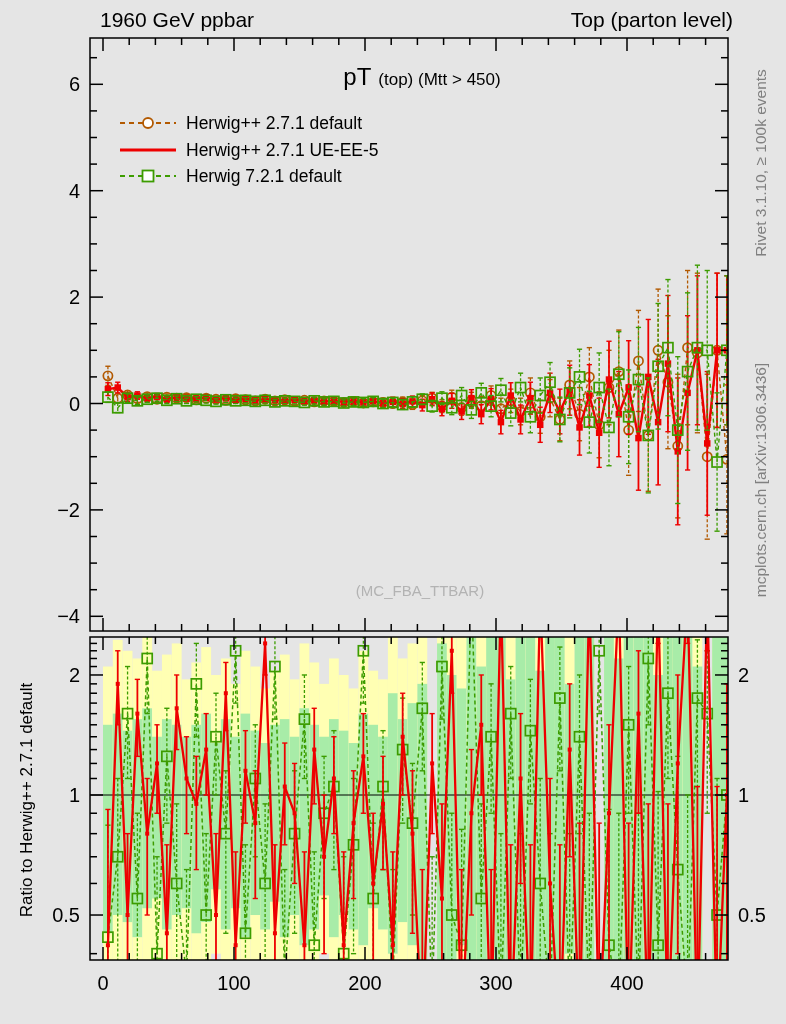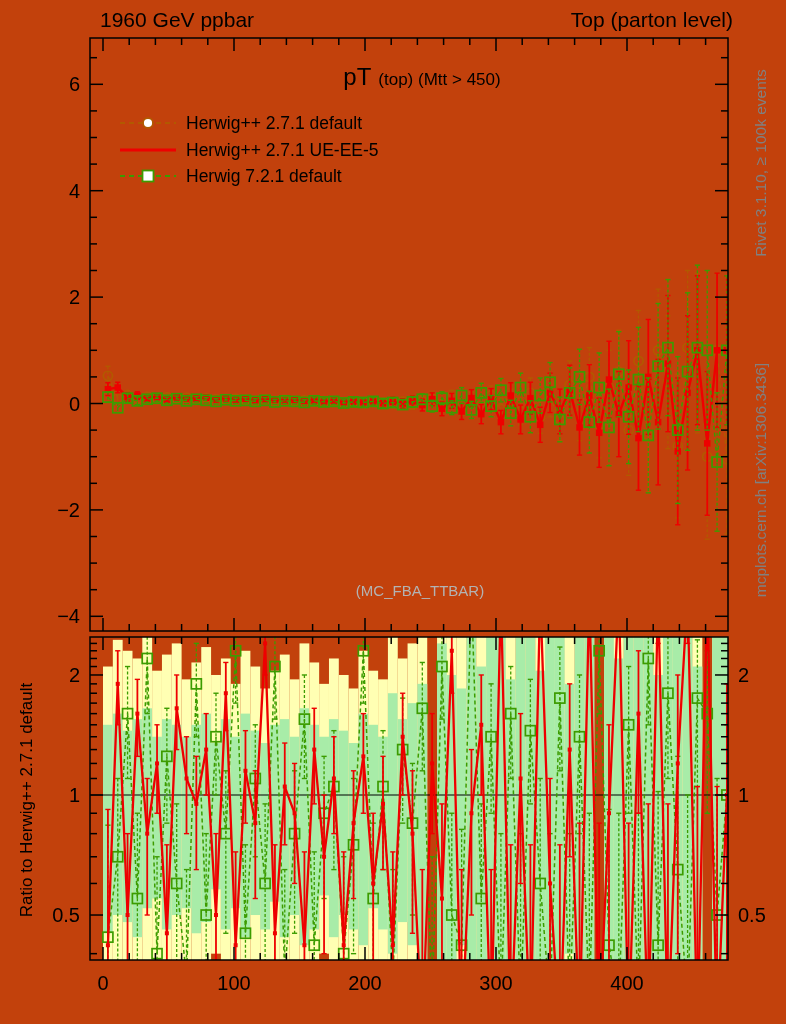--- a/index.html
+++ b/index.html
@@ -1,16 +1,16 @@
 <!DOCTYPE html>
 <html><head>
 <meta charset="utf-8">
 <style>
   html,body{margin:0;padding:0;background:#fff;}
-  .page{width:786px;height:1024px;background:#c2410c;position:relative;overflow:hidden;
+  .page{width:786px;height:1024px;background:#e5e5e5;position:relative;overflow:hidden;
         font-family:"Liberation Sans",sans-serif;}
   svg text{font-family:"Liberation Sans",sans-serif;fill:#000;}
   .hdr{font-size:21px;}
   .title-big{font-size:24px;}
   .title-small{font-size:17px;}
   .legend-txt{font-size:17.5px;}
   .side-txt{font-size:15.5px;fill:#808080;}
   .watermark{font-size:15px;fill:#b3b3b3;}
   .ratio-label{font-size:17px;}
 </style>

